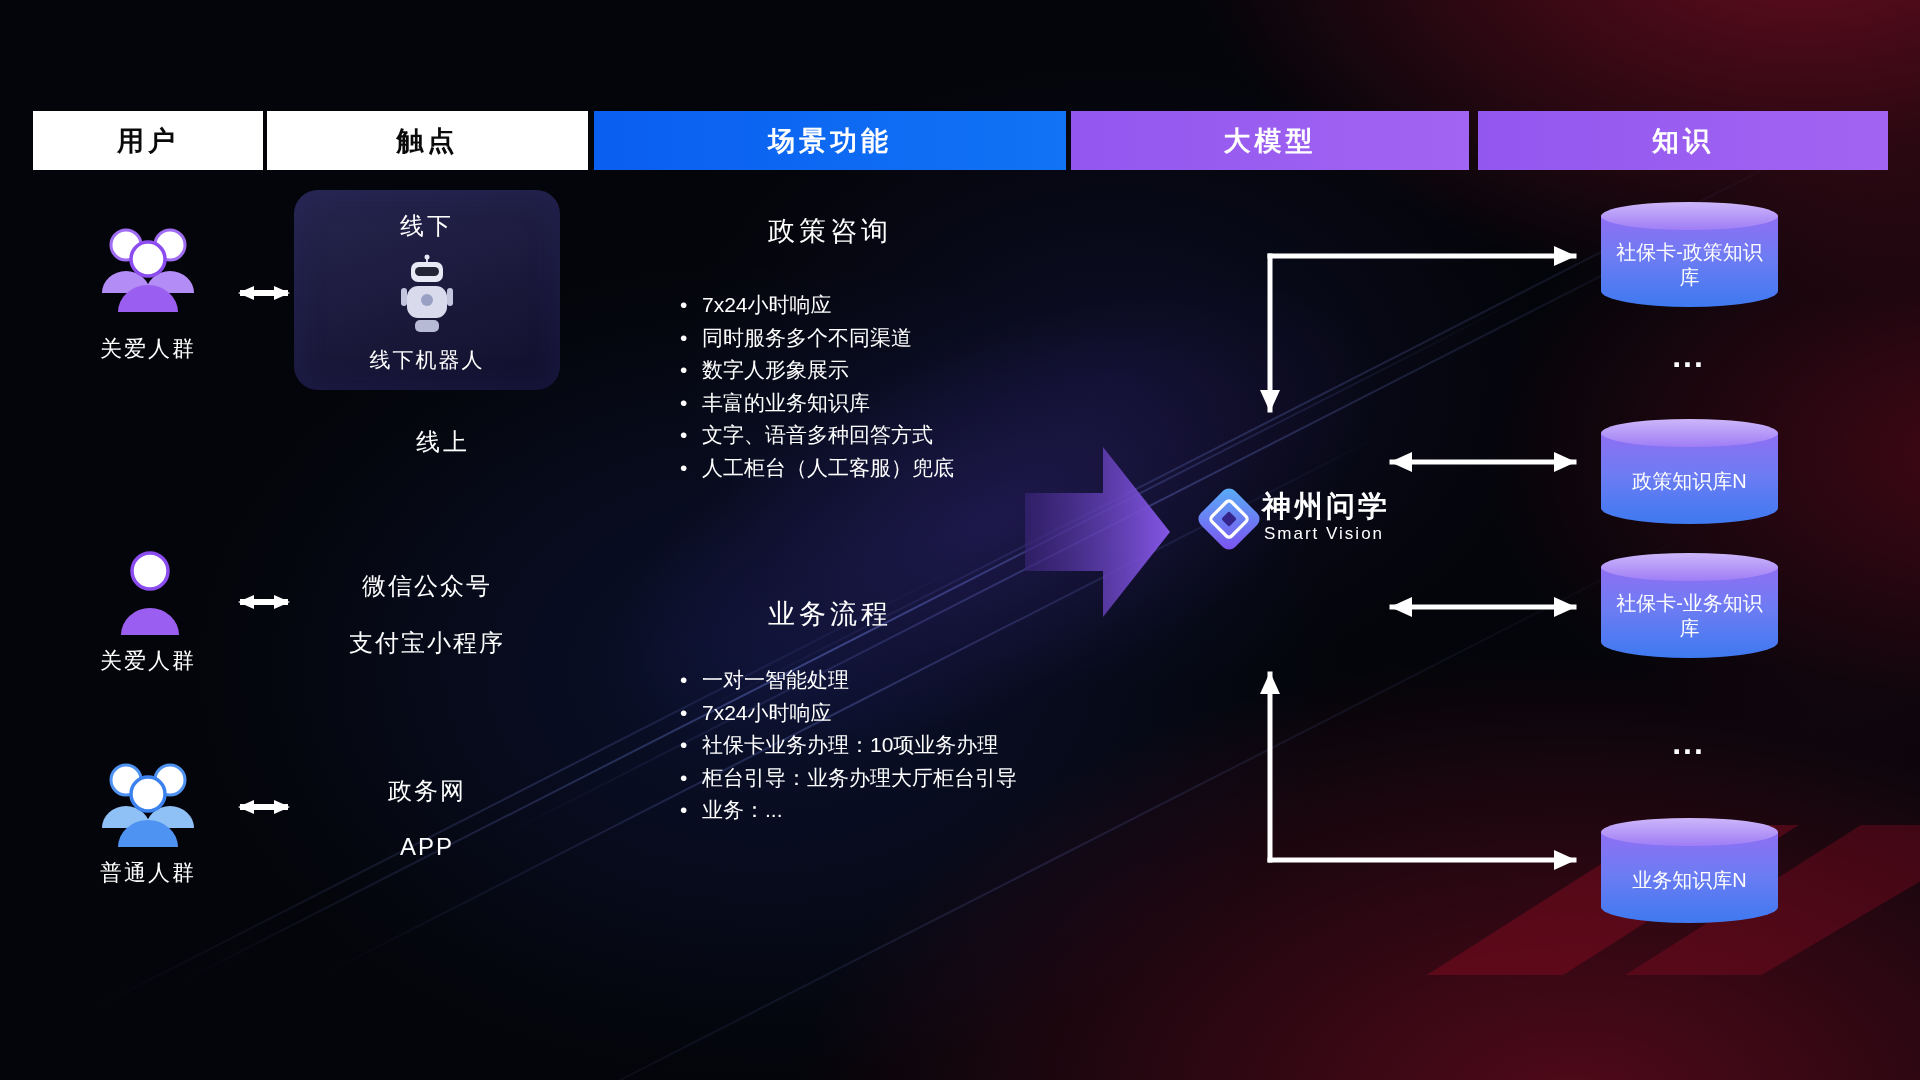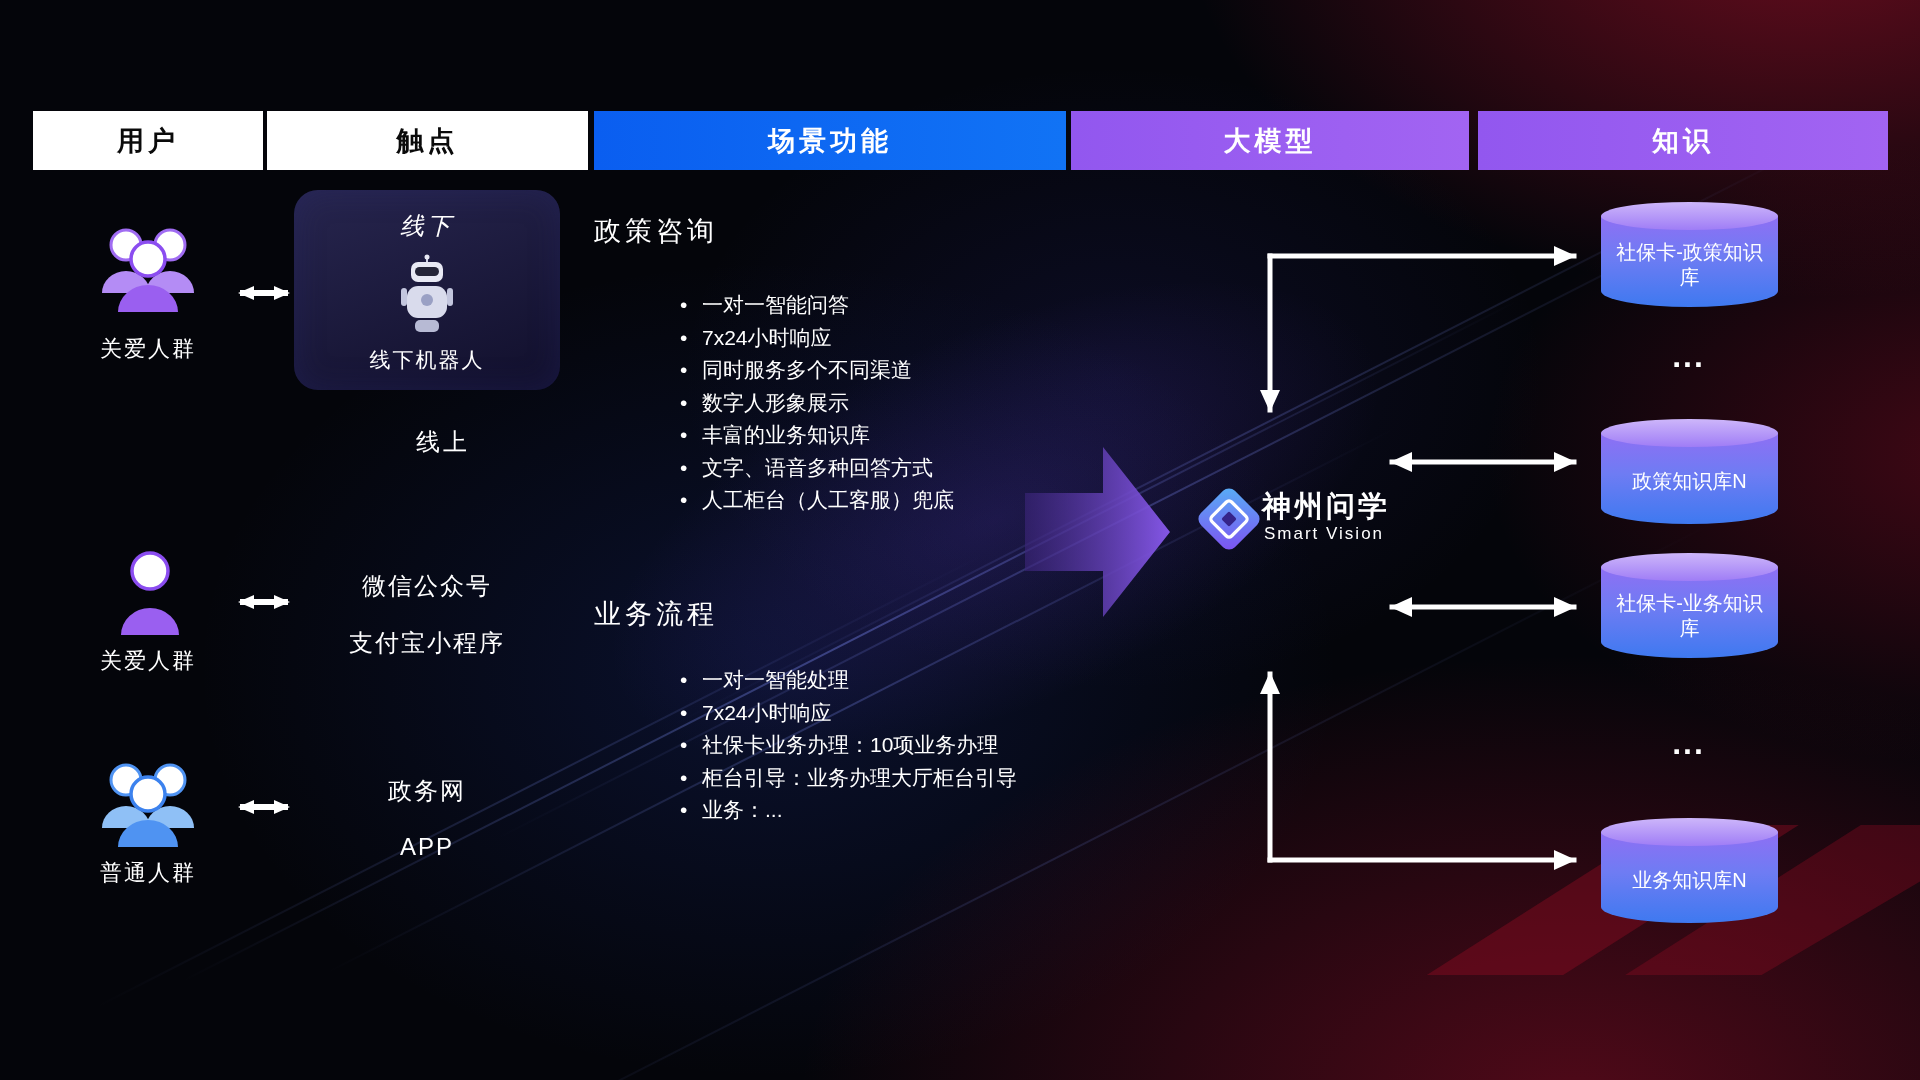--- a/index.html
+++ b/index.html
@@ -49,26 +49,26 @@
   
   .user-label { font-size:22px; letter-spacing:2px; }
 
   
   .tp-card { position:absolute; left:294px; top:190px; width:266px; height:200px; z-index:2;
     border-radius:24px;
     background:linear-gradient(160deg, rgba(44,42,88,0.88), rgba(18,16,46,0.92));
     box-shadow:0 0 30px rgba(40,40,110,0.35) inset;
     display:flex; flex-direction:column; align-items:center; justify-content:space-between;
     padding:20px 0 16px 0; box-sizing:border-box; }
-  .tp-card .tp-title { font-size:24px; letter-spacing:3px;font-style:italic; }
+  .tp-card .tp-title { font-size:24px; letter-spacing:3px; }
   .tp-card .tp-sub { font-size:21px; letter-spacing:2px; }
   .channel { font-size:24px; letter-spacing:2px; }
 
   
-  .sec-title { position:absolute; left:594px; width:472px; z-index:2; text-align:left;
+  .sec-title { position:absolute; left:594px; width:472px; z-index:2; text-align:center;
     font-size:27px; letter-spacing:4px; color:#fff; }
   .blist { position:absolute; left:678px; z-index:2; font-size:21px; line-height:32.5px; color:#fff; }
   .b-line { position:relative; padding-left:24px; white-space:nowrap; }
   .b-line::before { content:"•"; position:absolute; left:2px; }
 
   
   .logo-name { position:absolute; left:1262px; top:487px; z-index:3; font-size:29px; font-weight:bold; letter-spacing:3px; }
   .logo-sub  { position:absolute; left:1264px; top:524px; z-index:3; font-size:17px; letter-spacing:2px; }
 
   
@@ -186,21 +186,20 @@
 
   <div class="clabel" style="left:310px; top:426px; width:266px; font-size:24px; letter-spacing:3px;">线上</div>
 
   <div class="clabel channel" style="left:289px; top:570px; width:276px;">微信公众号</div>
   <div class="clabel channel" style="left:289px; top:627px; width:276px;">支付宝小程序</div>
   <div class="clabel channel" style="left:289px; top:775px; width:276px;">政务网</div>
   <div class="clabel channel" style="left:289px; top:833px; width:276px;">APP</div>
 
   <div class="sec-title" style="top:213px;">政策咨询</div>
   <div class="blist" style="top:289px;">
-    <div class="b-line"><span>一对一智能问答</span></div>
     <div class="b-line"><span>7x24小时响应</span></div>
     <div class="b-line"><span>同时服务多个不同渠道</span></div>
     <div class="b-line"><span>数字人形象展示</span></div>
     <div class="b-line"><span>丰富的业务知识库</span></div>
     <div class="b-line"><span>文字、语音多种回答方式</span></div>
     <div class="b-line"><span>人工柜台（人工客服）兜底</span></div>
   </div>
 
   <div class="sec-title" style="top:596px;">业务流程</div>
   <div class="blist" style="top:664px;">

